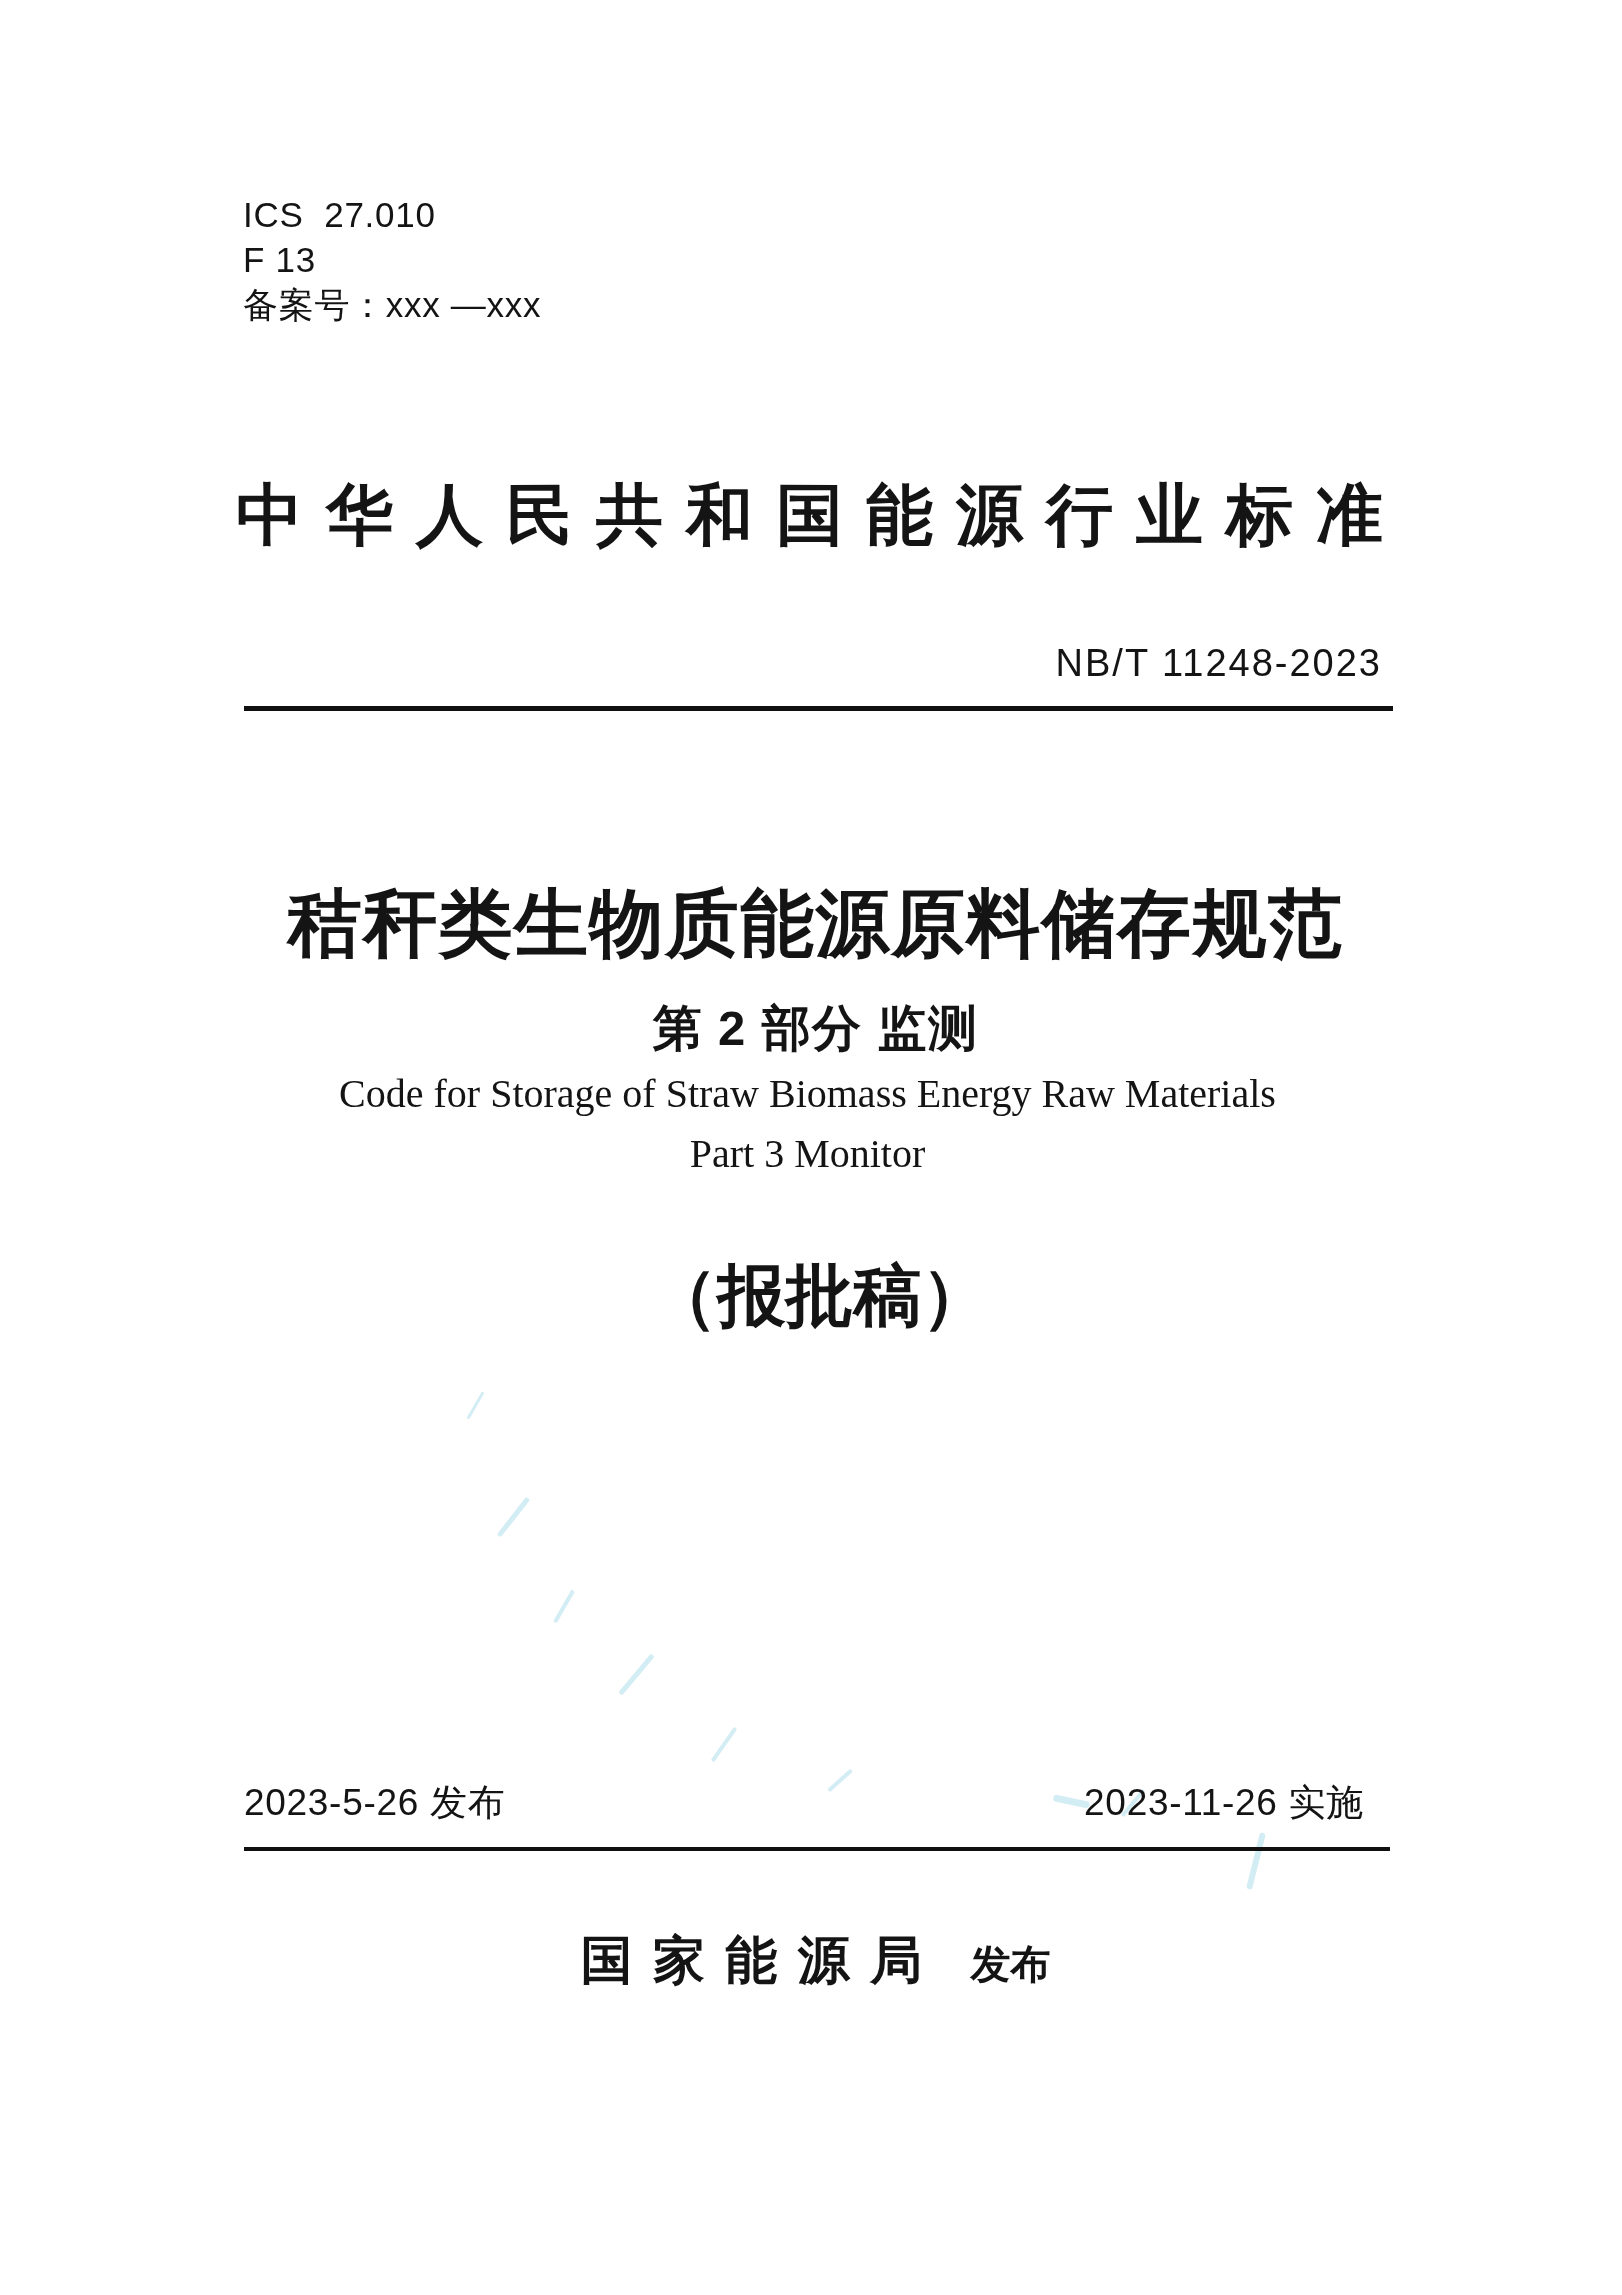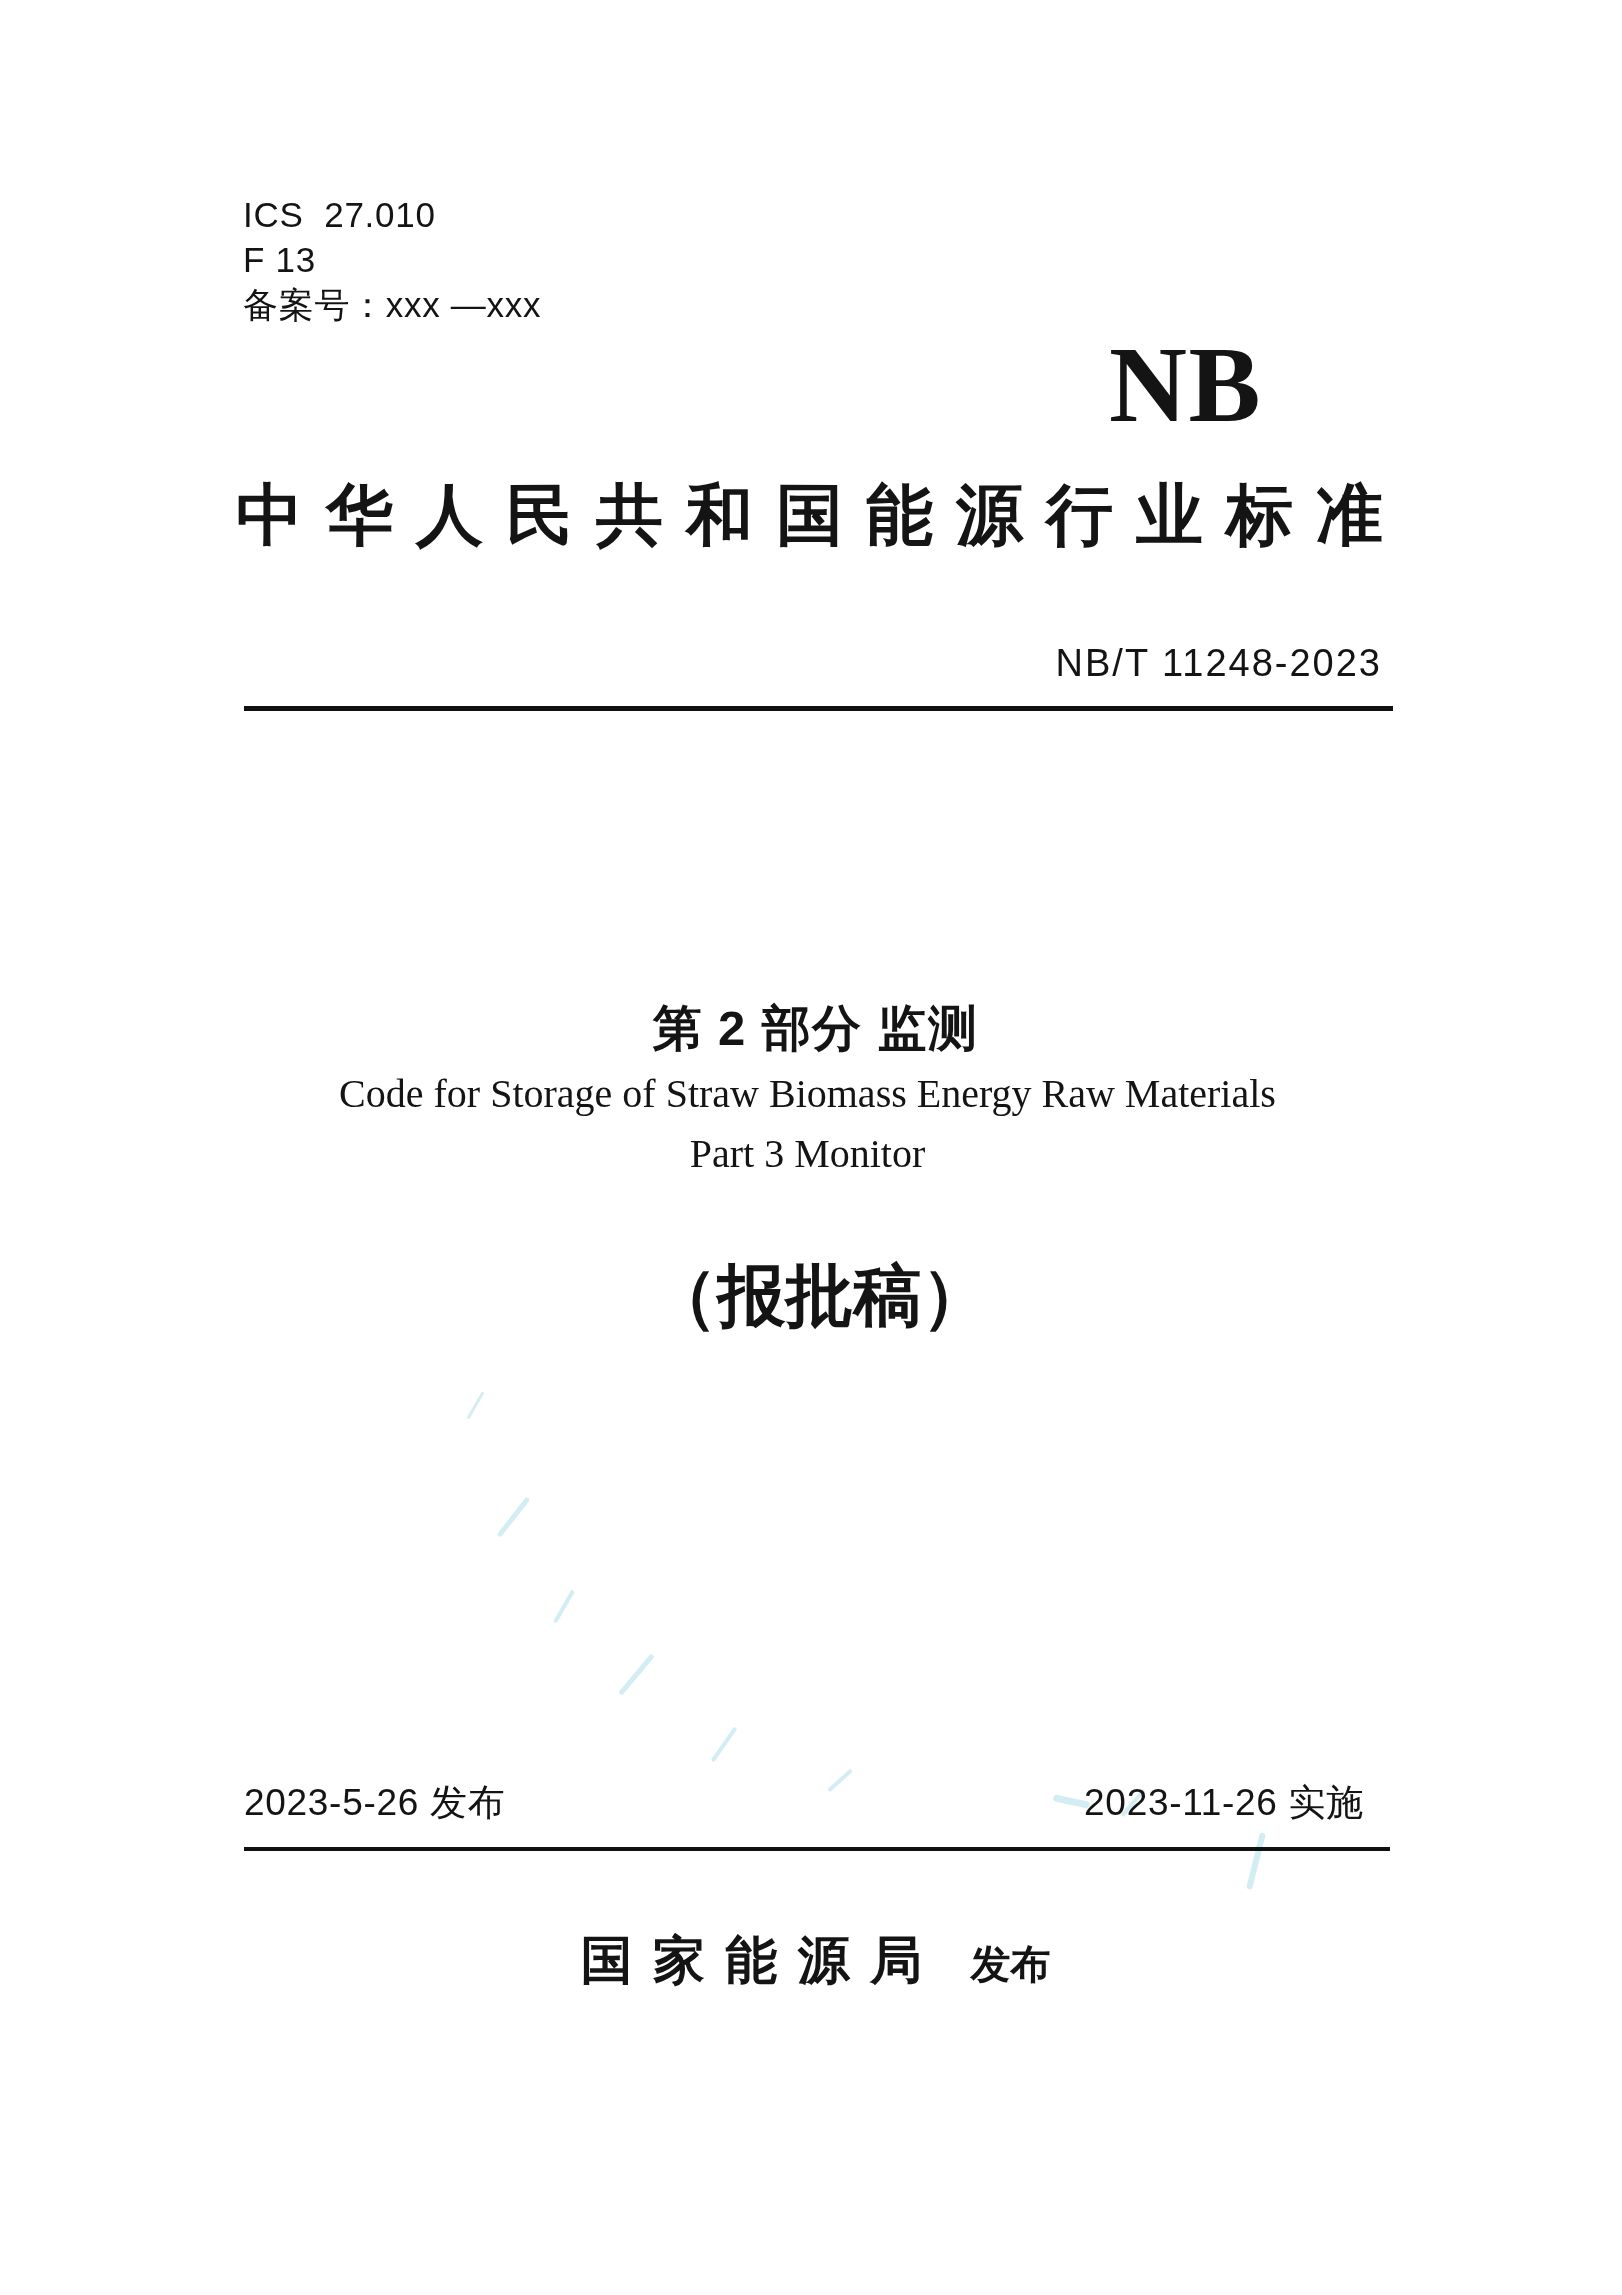--- a/index.html
+++ b/index.html
@@ -92,28 +92,28 @@
 <body>
 
 <div class="page">
 
   <div class="meta">
     <div>ICS  27.010</div>
     <div>F 13</div>
     <div>备案号：xxx —xxx</div>
   </div>
 
-  <div class="nb-logo">NB</div>
 
   <div class="category">中华人民共和国能源行业标准</div>
 
   <div class="std-number">NB/T 11248-2023</div>
 
   <div class="rule-1"></div>
 
+  <div class="title-zh-1">秸秆类生物质能源原料储存规范</div>
   <div class="title-zh-2">第 2 部分 监测</div>
 
   <div class="title-en-1">Code for Storage of Straw Biomass Energy Raw Materials</div>
   <div class="title-en-2">Part 3 Monitor</div>
 
   <div class="draft">（报批稿）</div>
 
   <div class="wm s1"></div>
   <div class="wm s2"></div>
   <div class="wm s3"></div>

